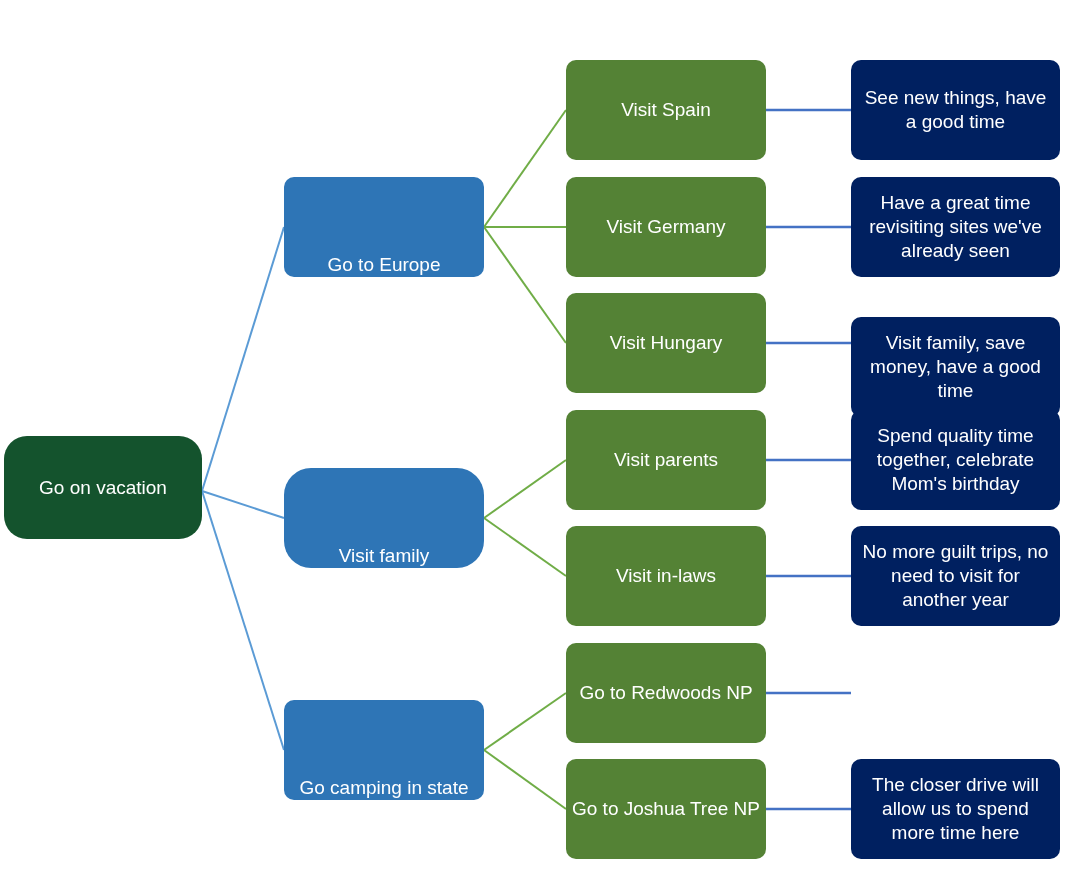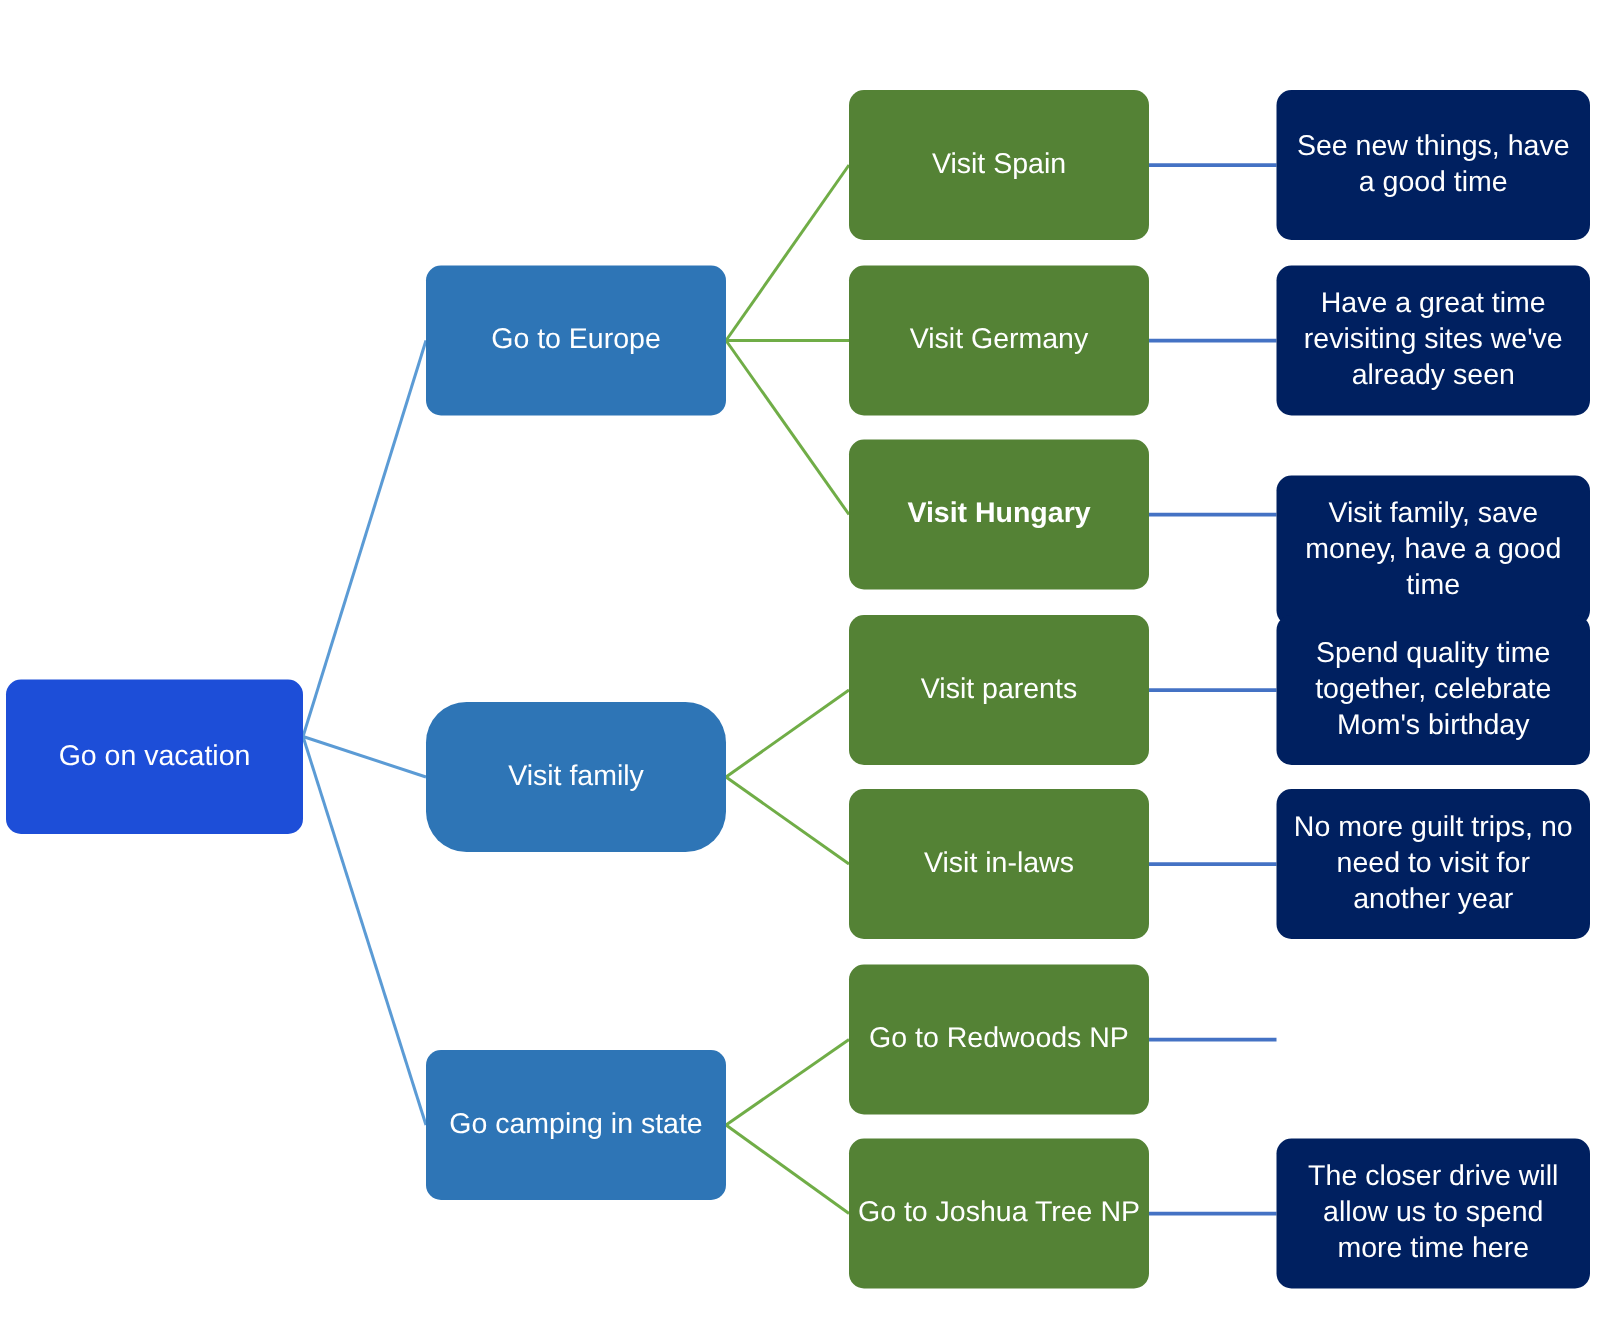--- a/index.html
+++ b/index.html
@@ -28,21 +28,21 @@
     color: #ffffff;
     display: flex;
     align-items: center;
     justify-content: center;
     text-align: center;
     font-size: 19px;
     line-height: 24px;
     box-sizing: border-box;
   }
   .node-root    { background: #c00000; left: 4px;  width: 198px; height: 103px; padding: 0 10px; }
-  .node-branch  { background: #2e75b6; left: 284px; width: 200px; height: 100px; padding: 0 8px; }
+  .node-branch  { background: #2e75b6; left: 284px; width: 200px; height: 100px; padding: 0 8px; align-items: flex-end; }
   .node-leaf    { background: #548235; left: 566px; width: 200px; height: 100px; padding: 0 0; }
   .node-outcome { background: #002060; left: 851px; width: 209px; height: 100px; padding: 0 8px; }
 </style>
 </head>
 <body>
 
 <div class="canvas">
 
   <svg class="edges" viewBox="0 0 1066 882">
 
@@ -60,41 +60,41 @@
 
     <line x1="766" y1="110" x2="851" y2="110" stroke="#4472c4" stroke-width="2.5"></line>
     <line x1="766" y1="227" x2="851" y2="227" stroke="#4472c4" stroke-width="2.5"></line>
     <line x1="766" y1="343" x2="851" y2="343" stroke="#4472c4" stroke-width="2.5"></line>
     <line x1="766" y1="460" x2="851" y2="460" stroke="#4472c4" stroke-width="2.5"></line>
     <line x1="766" y1="576" x2="851" y2="576" stroke="#4472c4" stroke-width="2.5"></line>
     <line x1="766" y1="693" x2="851" y2="693" stroke="#4472c4" stroke-width="2.5"></line>
     <line x1="766" y1="809" x2="851" y2="809" stroke="#4472c4" stroke-width="2.5"></line>
   </svg>
 
-  <div class="node node-root" style="top: 453px; background: #1d4ed8;">
+  <div class="node node-root" style="top: 436px; background: #14532d; border-radius: 23px;">
     <span>Go on vacation</span>
   </div>
 
   <div class="node node-branch" style="top: 177px; background: rgb(46, 117, 182);">
     <span>Go to Europe</span>
   </div>
   <div class="node node-branch" style="top: 468px; background: rgb(46, 117, 182); border-radius: 27px;">
     <span>Visit family</span>
   </div>
   <div class="node node-branch" style="top: 700px; background: rgb(46, 117, 182);">
     <span>Go camping in state</span>
   </div>
 
   <div class="node node-leaf" style="top: 60px; background: rgb(84, 130, 53);">
     <span>Visit Spain</span>
   </div>
   <div class="node node-leaf" style="top: 177px; background: rgb(84, 130, 53);">
     <span>Visit Germany</span>
   </div>
-  <div class="node node-leaf" style="top: 293px; background: rgb(84, 130, 53); font-weight: bold;">
+  <div class="node node-leaf" style="top: 293px; background: rgb(84, 130, 53);">
     <span>Visit Hungary</span>
   </div>
   <div class="node node-leaf" style="top: 410px; background: rgb(84, 130, 53);">
     <span>Visit parents</span>
   </div>
   <div class="node node-leaf" style="top: 526px; background: rgb(84, 130, 53);">
     <span>Visit in-laws</span>
   </div>
   <div class="node node-leaf" style="top: 643px; background: rgb(84, 130, 53);">
     <span>Go to Redwoods NP</span>

